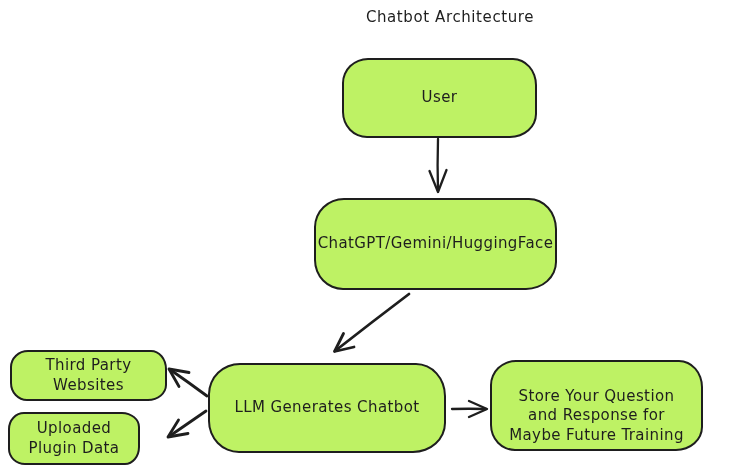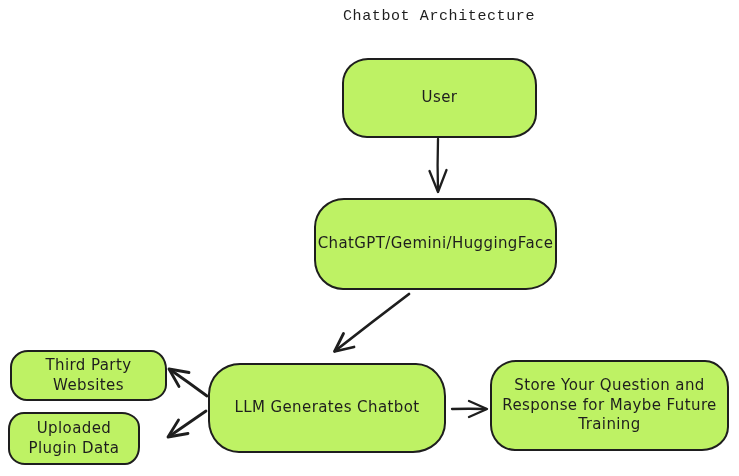--- a/index.html
+++ b/index.html
@@ -12,26 +12,25 @@
     width: 739px;
     height: 476px;
     background: #ffffff;
     font-family: "DejaVu Sans", sans-serif;
     color: #1e1e1e;
     overflow: hidden;
   }
   .title {
     position: absolute;
     top: 8px;
-    left: 439px;
+    left: 450px;
     transform: translateX(-50%);
     font-size: 15px;
     letter-spacing: 0.6px;
     white-space: nowrap;
-    font-family: Liberation Mono, monospace;
   }
   .arrows {
     position: absolute;
     left: 0;
     top: 0;
     width: 739px;
     height: 476px;
   }
   .arrows path {
     fill: none;
@@ -76,23 +75,24 @@
     border-radius: 18px 16px 19px 17px / 17px 19px 16px 18px;
     padding: 2px 20px;
     align-items: center;
   }
   .n-uploaded {
     left: 8px; top: 412px; width: 132px; height: 53px;
     border-radius: 16px 18px 15px 17px / 17px 15px 18px 16px;
     padding: 2px 14px;
   }
   .n-store {
-    left: 490px; top: 360px; width: 239px; height: 91px;
+    left: 490px; top: 360px; width: 213px; height: 91px;
     border-radius: 26px 24px 27px 25px / 25px 27px 24px 26px;
     padding: 4px 10px;
+    align-items: flex-end;
   }
 </style>
 </head>
 <body>
 
 <div class="canvas">
 
   <div class="title">Chatbot Architecture</div>
 
   <svg class="arrows" viewBox="0 0 739 476" xmlns="http://www.w3.org/2000/svg">

